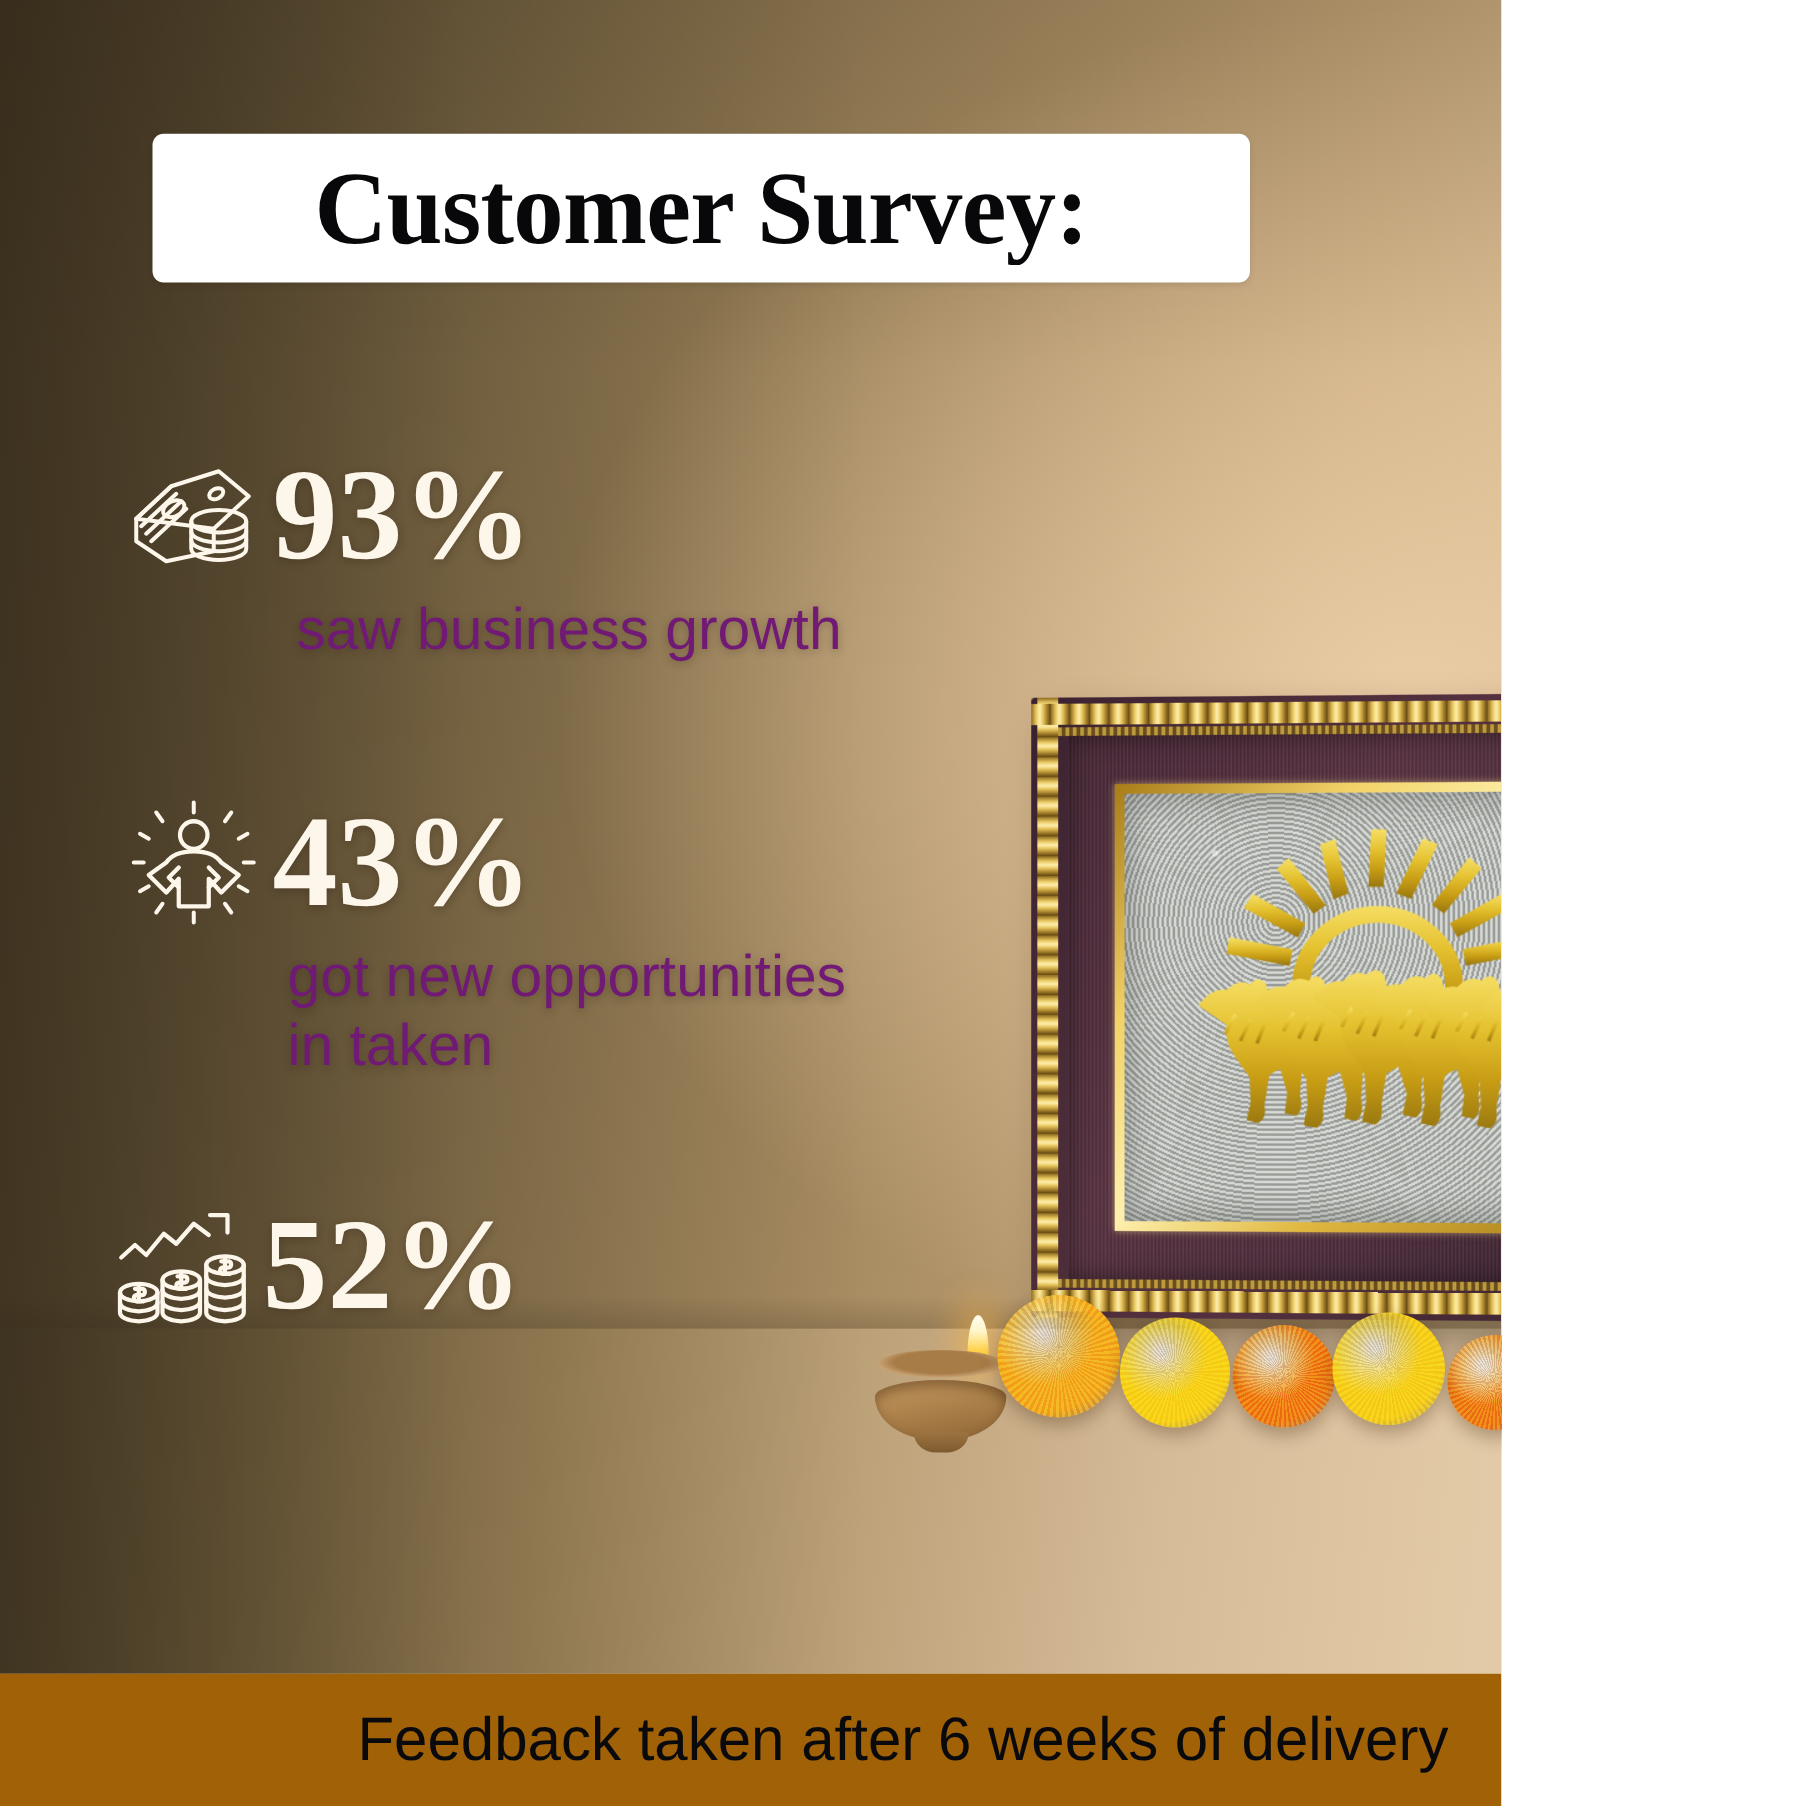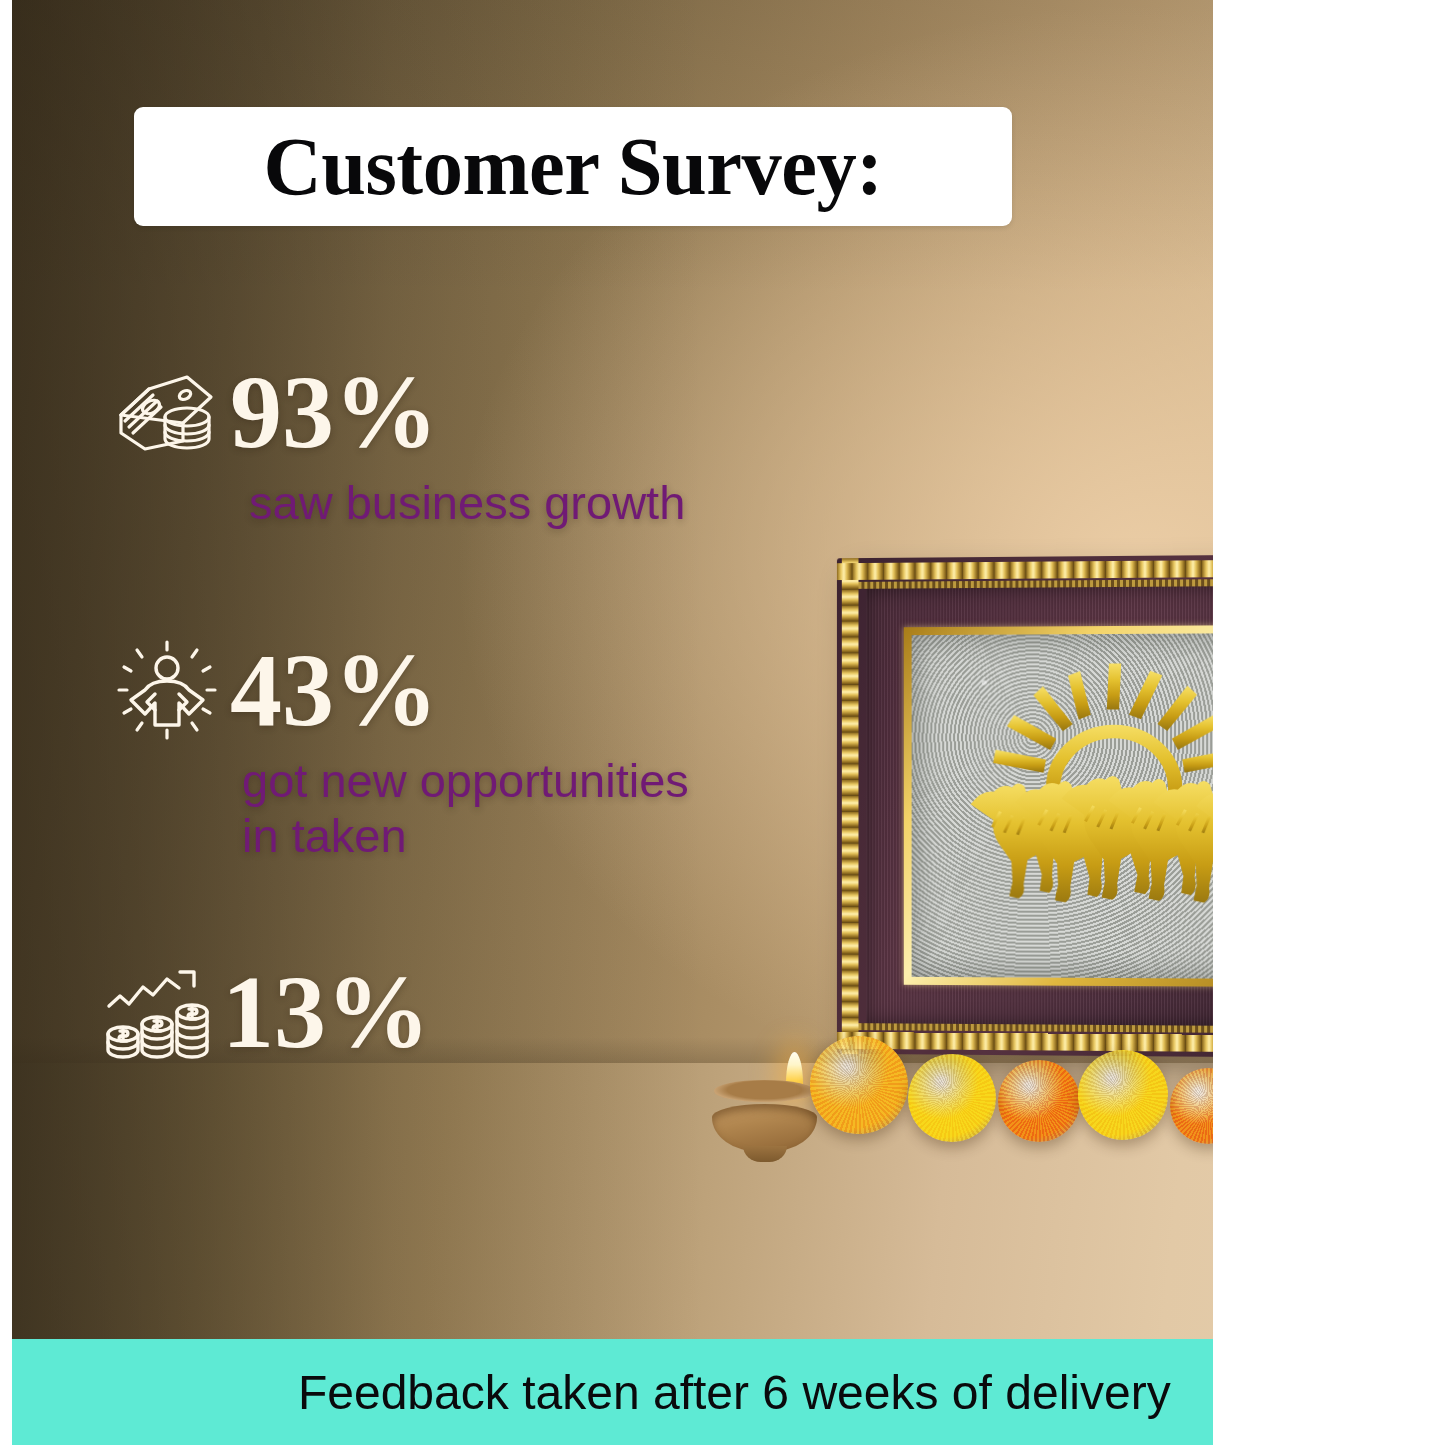--- a/index.html
+++ b/index.html
@@ -8,21 +8,20 @@
     font-family:"Liberation Sans", sans-serif;
     background:#ffffff;
     overflow:hidden;
   }
 
   #canvas{
     position:relative;
     width:1201px; height:1445px;
     background:#ffffff;
     overflow:hidden;
-    margin-left:12px;
   }
 
   
   #photo{
     position:absolute; left:0; top:0;
     width:1445px; height:1339px;
     overflow:hidden;
   }
   .wall{
     position:absolute; left:0; top:0; width:100%; height:100%;
@@ -208,21 +207,21 @@
   .lamp-dish{ top:104px; width:80px; height:46px; left:0; border-radius:50% 50% 44% 44% / 40% 40% 60% 60%; }
   .lamp-stem{ top:146px; width:36px; height:96px; left:19px; border-radius:10px; }
   .lamp-knob{ top:232px; width:54px; height:40px; left:11px; border-radius:50%; }
   .lamp-stem2{ top:266px; width:40px; height:108px; left:17px; border-radius:8px; }
   .lamp-foot1{ top:366px; width:62px; height:40px; left:7px; border-radius:46% 46% 30% 30% / 60% 60% 40% 40%; }
   .lamp-foot2{ top:400px; width:78px; height:44px; left:1px; border-radius:40% 40% 30% 30% / 44% 44% 56% 56%; }
 
   
   #caption-bar{
     position:absolute; left:0; top:1339px; width:1445px; height:106px;
-    background:#5eead4;
+    background:#a16207;
     display:flex; align-items:center; justify-content:center;
   }
   #caption-text{
     font-family:"Liberation Sans", sans-serif;
     font-size:49px; font-weight:400; color:#0a0a0c;
     white-space:nowrap;
     transform:scaleX(.98);
   }
 </style>
 </head>
@@ -389,21 +388,21 @@
               <path d="M53 56 v12 M50 59 h6 a2.6 2.6 0 0 1 0 5 h-5 a2.6 2.6 0 0 0 0 5 h6"></path>
             </g>
             <g>
               <ellipse cx="88" cy="50" rx="15" ry="7"></ellipse>
               <path d="M73 50 v38 a15 7 0 0 0 30 0 V50"></path>
               <path d="M73 59 a15 7 0 0 0 30 0 M73 69 a15 7 0 0 0 30 0 M73 79 a15 7 0 0 0 30 0"></path>
               <path d="M88 44 v12 M85 47 h6 a2.6 2.6 0 0 1 0 5 h-5 a2.6 2.6 0 0 0 0 5 h6"></path>
             </g>
           </svg>
         </div>
-        <div class="stat-pct">13%</div>
+        <div class="stat-pct">52%</div>
       </div>
     </div>
 
   </div>
 
   <div id="caption-bar">
     <div id="caption-text">Feedback taken after 6 weeks of delivery</div>
   </div>
 
 </div>

